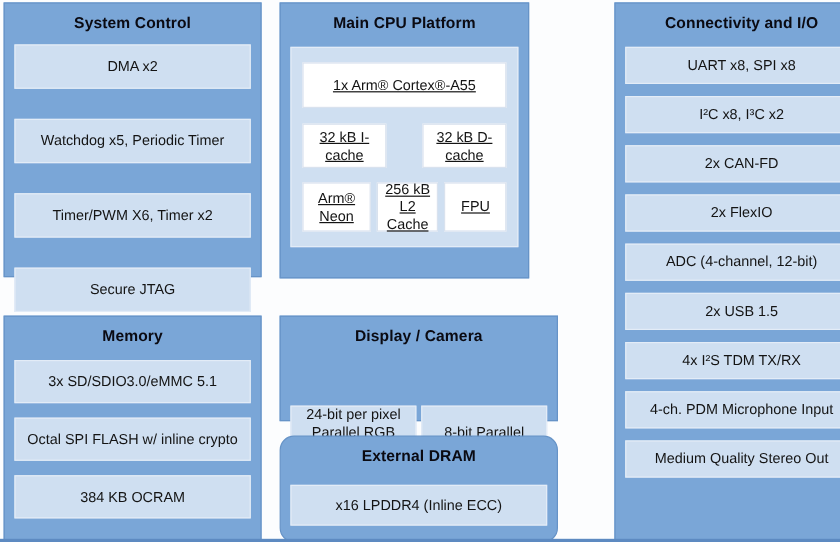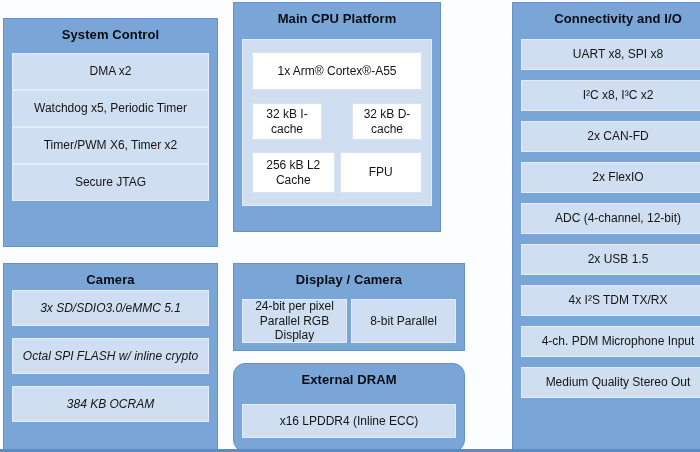--- a/index.html
+++ b/index.html
@@ -23,46 +23,46 @@
   .items{display:flex;flex-direction:column;padding:0 8px;flex:0 0 auto;}
   .node{
     box-sizing:border-box;flex:0 0 auto;
     background:var(--item-fill,#cfdff1);
     border:1px solid var(--item-border,#e3ecf7);
     display:flex;align-items:center;justify-content:center;text-align:center;
     font-size:12px;line-height:1.22;color:var(--item-text,#141414);
     padding:2px 6px;
   }
   
-  #system-control{left:3px;top:2px;width:215px;height:229px;margin-top:16px;}
-  #system-control .items{margin-top:8px;gap:0;}
+  #system-control{left:3px;top:2px;width:215px;height:229px;}
+  #system-control .items{margin-top:8px;gap:25px;}
   #system-control .node{height:37px;}
   #memory{left:3px;top:263px;width:215px;height:189px;}
-  #memory .items{margin-top:0;gap:12px;font-style:italic;}
+  #memory .items{margin-top:10px;gap:12px;}
   #memory .node{height:36px;}
   
   #main-cpu{left:233px;top:2px;width:208px;height:230px;}
   .cpu-panel{
     margin:10px 8px 0;box-sizing:border-box;height:167px;
     background:var(--item-fill,#cfdff1);
     border:1px solid var(--item-border,#e3ecf7);
     padding:12px 9px;display:flex;flex-direction:column;
   }
   .cpu-row{display:flex;flex:0 0 auto;}
   .whitebox{
     box-sizing:border-box;background:var(--white-box,#ffffff);
     border:1px solid var(--white-box-border,#d9e2ee);
     display:flex;align-items:center;justify-content:center;text-align:center;
-    font-size:12px;line-height:1.2;color:var(--item-text,#141414);padding:1px 4px;
+    font-size:12px;line-height:1.2;color:var(--item-text,#141414);padding:1px 4px;text-decoration:underline;
   }
   .row-core{height:38px;}  .row-core .whitebox{flex:1;}
   .row-cache{height:37px;margin-top:13px;gap:30px;} .row-cache .whitebox{flex:1;}
   .row-exec{height:41px;margin-top:12px;gap:5px;}
   .row-exec .whitebox{flex:1;} .row-exec .whitebox.wide{flex:1.13;}
-  #display-camera{left:233px;top:263px;width:232px;height:88px;}
+  #display-camera{left:233px;top:263px;width:232px;height:88px;gap:39px;}
   .dc-row{display:flex;gap:4px;margin:9px 8px 0;}
   .dc-row .node{flex:1;height:44px;}
   #external-dram{left:233px;top:363px;width:232px;height:89px;border-radius:12px;}
   #external-dram .items{margin-top:14px;}
   #external-dram .node{height:34px;}
   
   #connectivity{left:488px;top:2px;width:212px;height:450px;margin-left:24px;}
   #connectivity .items{margin-top:10px;gap:10px;}
   #connectivity .node{height:31px;}
   
@@ -80,39 +80,40 @@
     <h2 class="block-title">System Control</h2>
     <div class="items">
       <div class="node">DMA x2</div>
       <div class="node">Watchdog x5, Periodic Timer</div>
       <div class="node">Timer/PWM X6, Timer x2</div>
       <div class="node">Secure JTAG</div>
     </div>
   </section>
 
   <section class="block" id="memory">
-    <h2 class="block-title">Camera</h2>
+    <h2 class="block-title">Memory</h2>
     <div class="items">
       <div class="node">3x SD/SDIO3.0/eMMC 5.1</div>
       <div class="node">Octal SPI FLASH w/ inline crypto</div>
       <div class="node">384 KB OCRAM</div>
     </div>
   </section>
 
   <section class="block" id="main-cpu">
     <h2 class="block-title">Main CPU Platform</h2>
     <div class="cpu-panel">
       <div class="cpu-row row-core">
         <div class="whitebox">1x Arm® Cortex®-A55</div>
       </div>
       <div class="cpu-row row-cache">
         <div class="whitebox">32 kB I-cache</div>
         <div class="whitebox">32 kB D-cache</div>
       </div>
       <div class="cpu-row row-exec">
+        <div class="whitebox wide">Arm® Neon</div>
         <div class="whitebox">256 kB L2 Cache</div>
         <div class="whitebox">FPU</div>
       </div>
     </div>
   </section>
 
   <section class="block" id="display-camera">
     <h2 class="block-title">Display / Camera</h2>
     <div class="dc-row">
       <div class="node">24-bit per pixel Parallel RGB Display</div>

